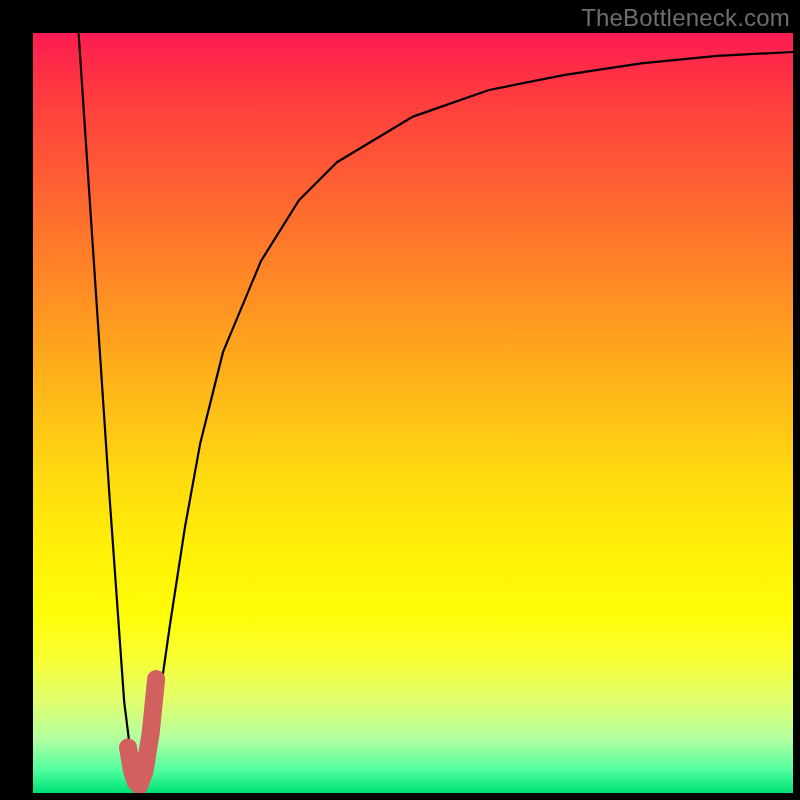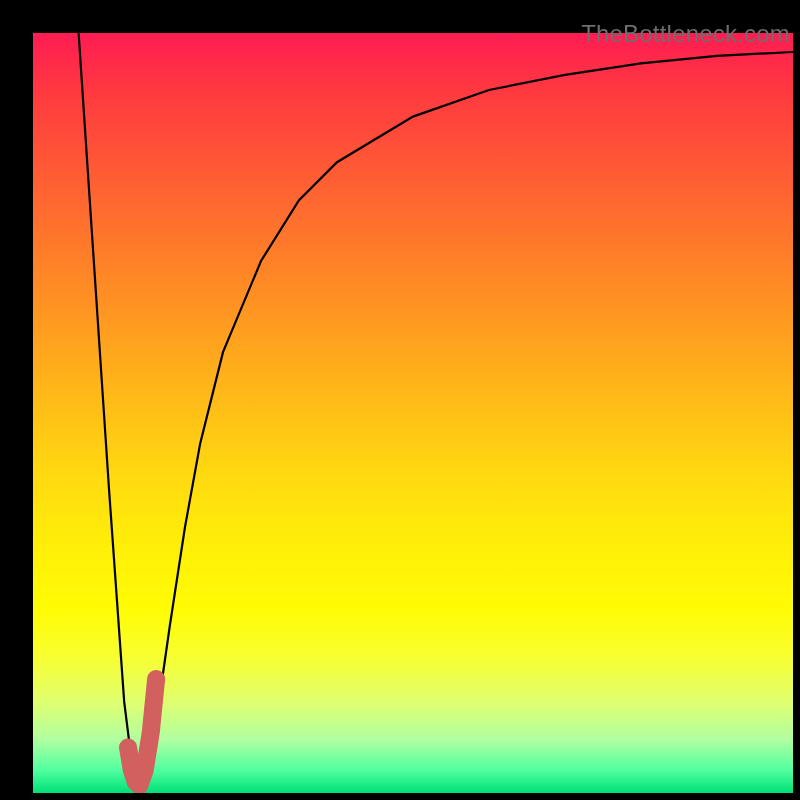--- a/index.html
+++ b/index.html
@@ -1,20 +1,20 @@
 <!DOCTYPE html>
 <html><head>
 <meta charset="utf-8">
 <style>
   * { margin: 0; padding: 0; box-sizing: border-box; }
   html, body { width: 800px; height: 800px; overflow: hidden; background: #000; }
   .wrapper { position: relative; width: 800px; height: 800px; background: #000; }
   .watermark {
     position: absolute;
-    top: 20px;
+    top: 4px;
     right: 10px;
     font-family: Arial, Helvetica, sans-serif;
     font-size: 24px;
     color: #6e6e6e;
     font-weight: 500;
     letter-spacing: 0.2px;
     z-index: 10;
     margin-left: 15px;
   }
   .plot-area {

